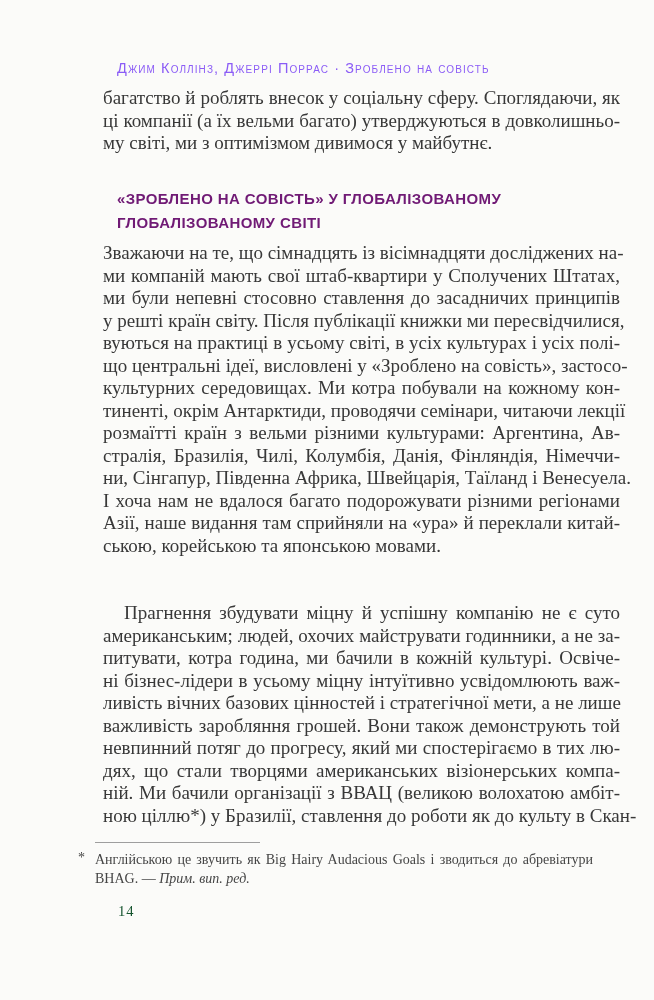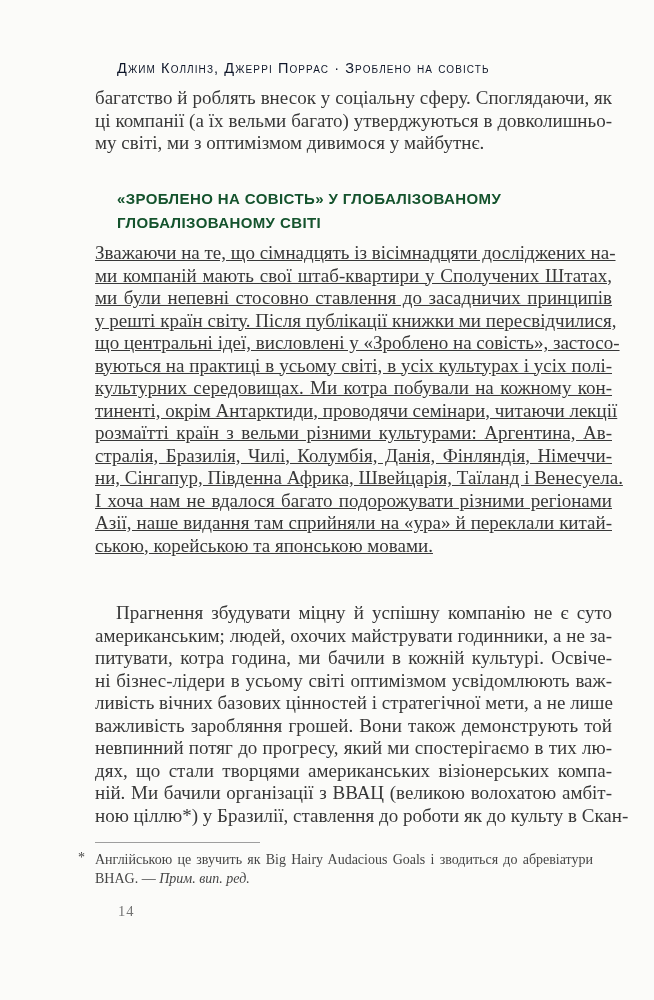--- a/index.html
+++ b/index.html
@@ -15,56 +15,56 @@
   }
   .running-head {
     position: absolute;
     left: 117px;
     top: 60px;
     width: 500px;
     font-family: "Liberation Sans", sans-serif;
     font-variant: small-caps;
     font-size: 14.5px;
     letter-spacing: 1.1px;
-    color: #0f172a;
+    color: #8b5cf6;
     white-space: nowrap;
   }
   .para {
     position: absolute;
-    left: 95px;
+    left: 103px;
     width: 517px;
     font-size: 19px;
   }
   .para .line {
     height: 22.5px;
     line-height: 22.5px;
     text-align: justify;
     text-align-last: justify;
     white-space: nowrap;
     overflow: visible;
   }
   .para .line-last {
     text-align-last: left;
   }
   .para .line-indent {
     padding-left: 21px;
   }
   .para-a { top: 87px; }
-  .para-b { top: 242px; text-decoration: underline; }
+  .para-b { top: 242px; }
   .para-c { top: 602px; }
   .heading {
     position: absolute;
     left: 117px;
     top: 187px;
     width: 500px;
     font-family: "Liberation Sans", sans-serif;
     font-weight: bold;
     font-size: 15px;
     letter-spacing: 0.4px;
-    color: #14532d;
+    color: #701a75;
   }
   .heading .line {
     height: 24px;
     line-height: 24px;
     text-align: left;
     white-space: nowrap;
   }
   .fn-rule {
     position: absolute;
     left: 95px;
@@ -96,21 +96,21 @@
     text-align: justify;
     text-align-last: justify;
     white-space: normal;
   }
   .page-number {
     position: absolute;
     left: 118px;
     top: 903px;
     font-size: 14.5px;
     letter-spacing: 1px;
-    color: #737373;
+    color: #14532d;
   }
 </style>
 </head>
 <body>
 
 <div class="book-page">
 
   <div class="running-head">Джим Коллінз, Джеррі Поррас · Зроблено на совість</div>
 
   <div class="para para-a">
@@ -122,37 +122,37 @@
   <div class="heading">
       <div class="line">«ЗРОБЛЕНО НА СОВІСТЬ» У ГЛОБАЛІЗОВАНОМУ</div>
       <div class="line line-last">ГЛОБАЛІЗОВАНОМУ СВІТІ</div>
     </div>
 
   <div class="para para-b">
       <div class="line">Зважаючи на те, що сімнадцять із вісімнадцяти досліджених на-</div>
       <div class="line">ми компаній мають свої штаб-квартири у Сполучених Штатах,</div>
       <div class="line">ми були непевні стосовно ставлення до засадничих принципів</div>
       <div class="line">у решті країн світу. Після публікації книжки ми пересвідчилися,</div>
+      <div class="line">вуються на практиці в усьому світі, в усіх культурах і усіх полі-</div>
       <div class="line">що центральні ідеї, висловлені у «Зроблено на совість», застосо-</div>
-      <div class="line">вуються на практиці в усьому світі, в усіх культурах і усіх полі-</div>
       <div class="line">культурних середовищах. Ми котра побували на кожному кон-</div>
       <div class="line">тиненті, окрім Антарктиди, проводячи семінари, читаючи лекції</div>
       <div class="line">розмаїтті країн з вельми різними культурами: Аргентина, Ав-</div>
       <div class="line">стралія, Бразилія, Чилі, Колумбія, Данія, Фінляндія, Німеччи-</div>
       <div class="line">ни, Сінгапур, Південна Африка, Швейцарія, Таїланд і Венесуела.</div>
       <div class="line">І хоча нам не вдалося багато подорожувати різними регіонами</div>
       <div class="line">Азії, наше видання там сприйняли на «ура» й переклали китай-</div>
       <div class="line line-last">ською, корейською та японською мовами.</div>
     </div>
 
   <div class="para para-c">
       <div class="line line-indent">Прагнення збудувати міцну й успішну компанію не є суто</div>
       <div class="line">американським; людей, охочих майструвати годинники, а не за-</div>
       <div class="line">питувати, котра година, ми бачили в кожній культурі. Освіче-</div>
-      <div class="line">ні бізнес-лідери в усьому світі оптимізмом усвідомлюють важ-</div>
+      <div class="line">ні бізнес-лідери в усьому міцну інтуїтивно усвідомлюють важ-</div>
       <div class="line">ливість вічних базових цінностей і стратегічної мети, а не лише</div>
       <div class="line">важливість заробляння грошей. Вони також демонструють той</div>
       <div class="line">невпинний потяг до прогресу, який ми спостерігаємо в тих лю-</div>
       <div class="line">дях, що стали творцями американських візіонерських компа-</div>
       <div class="line">ній. Ми бачили організації з ВВАЦ (великою волохатою амбіт-</div>
       <div class="line line-last">ною ціллю*) у Бразилії, ставлення до роботи як до культу в Скан-</div>
     </div>
 
   <div class="fn-rule"></div>
 

